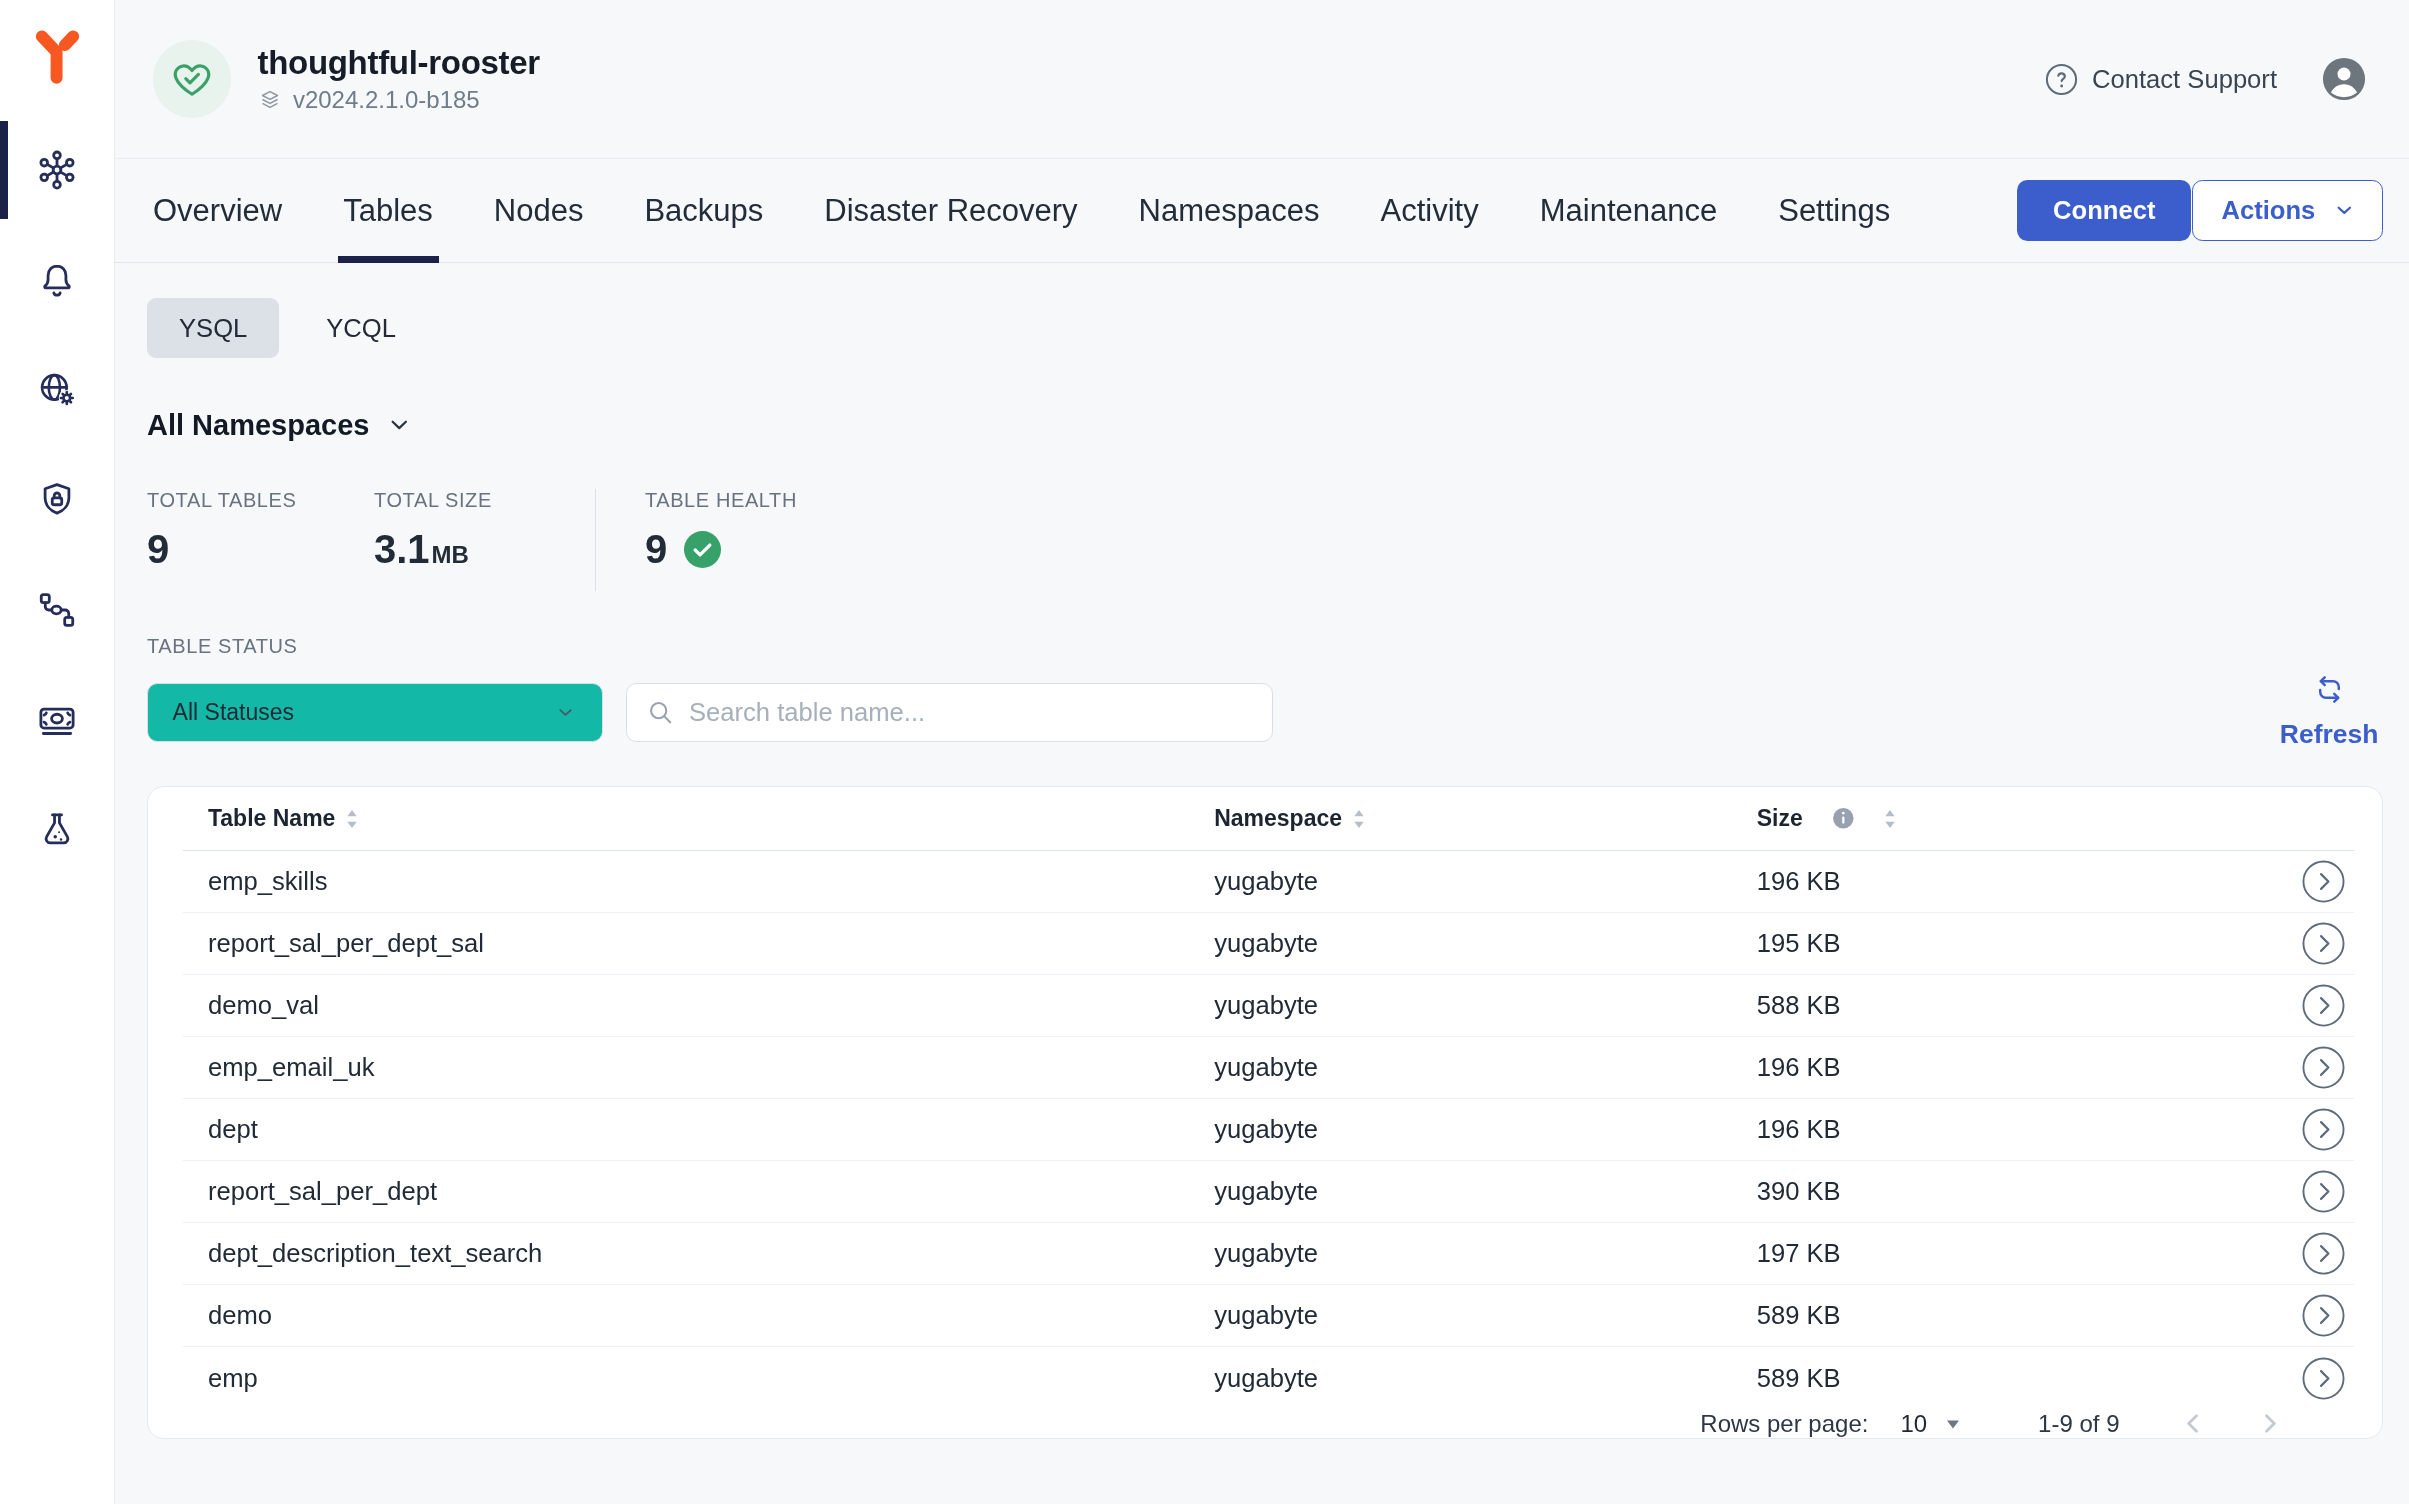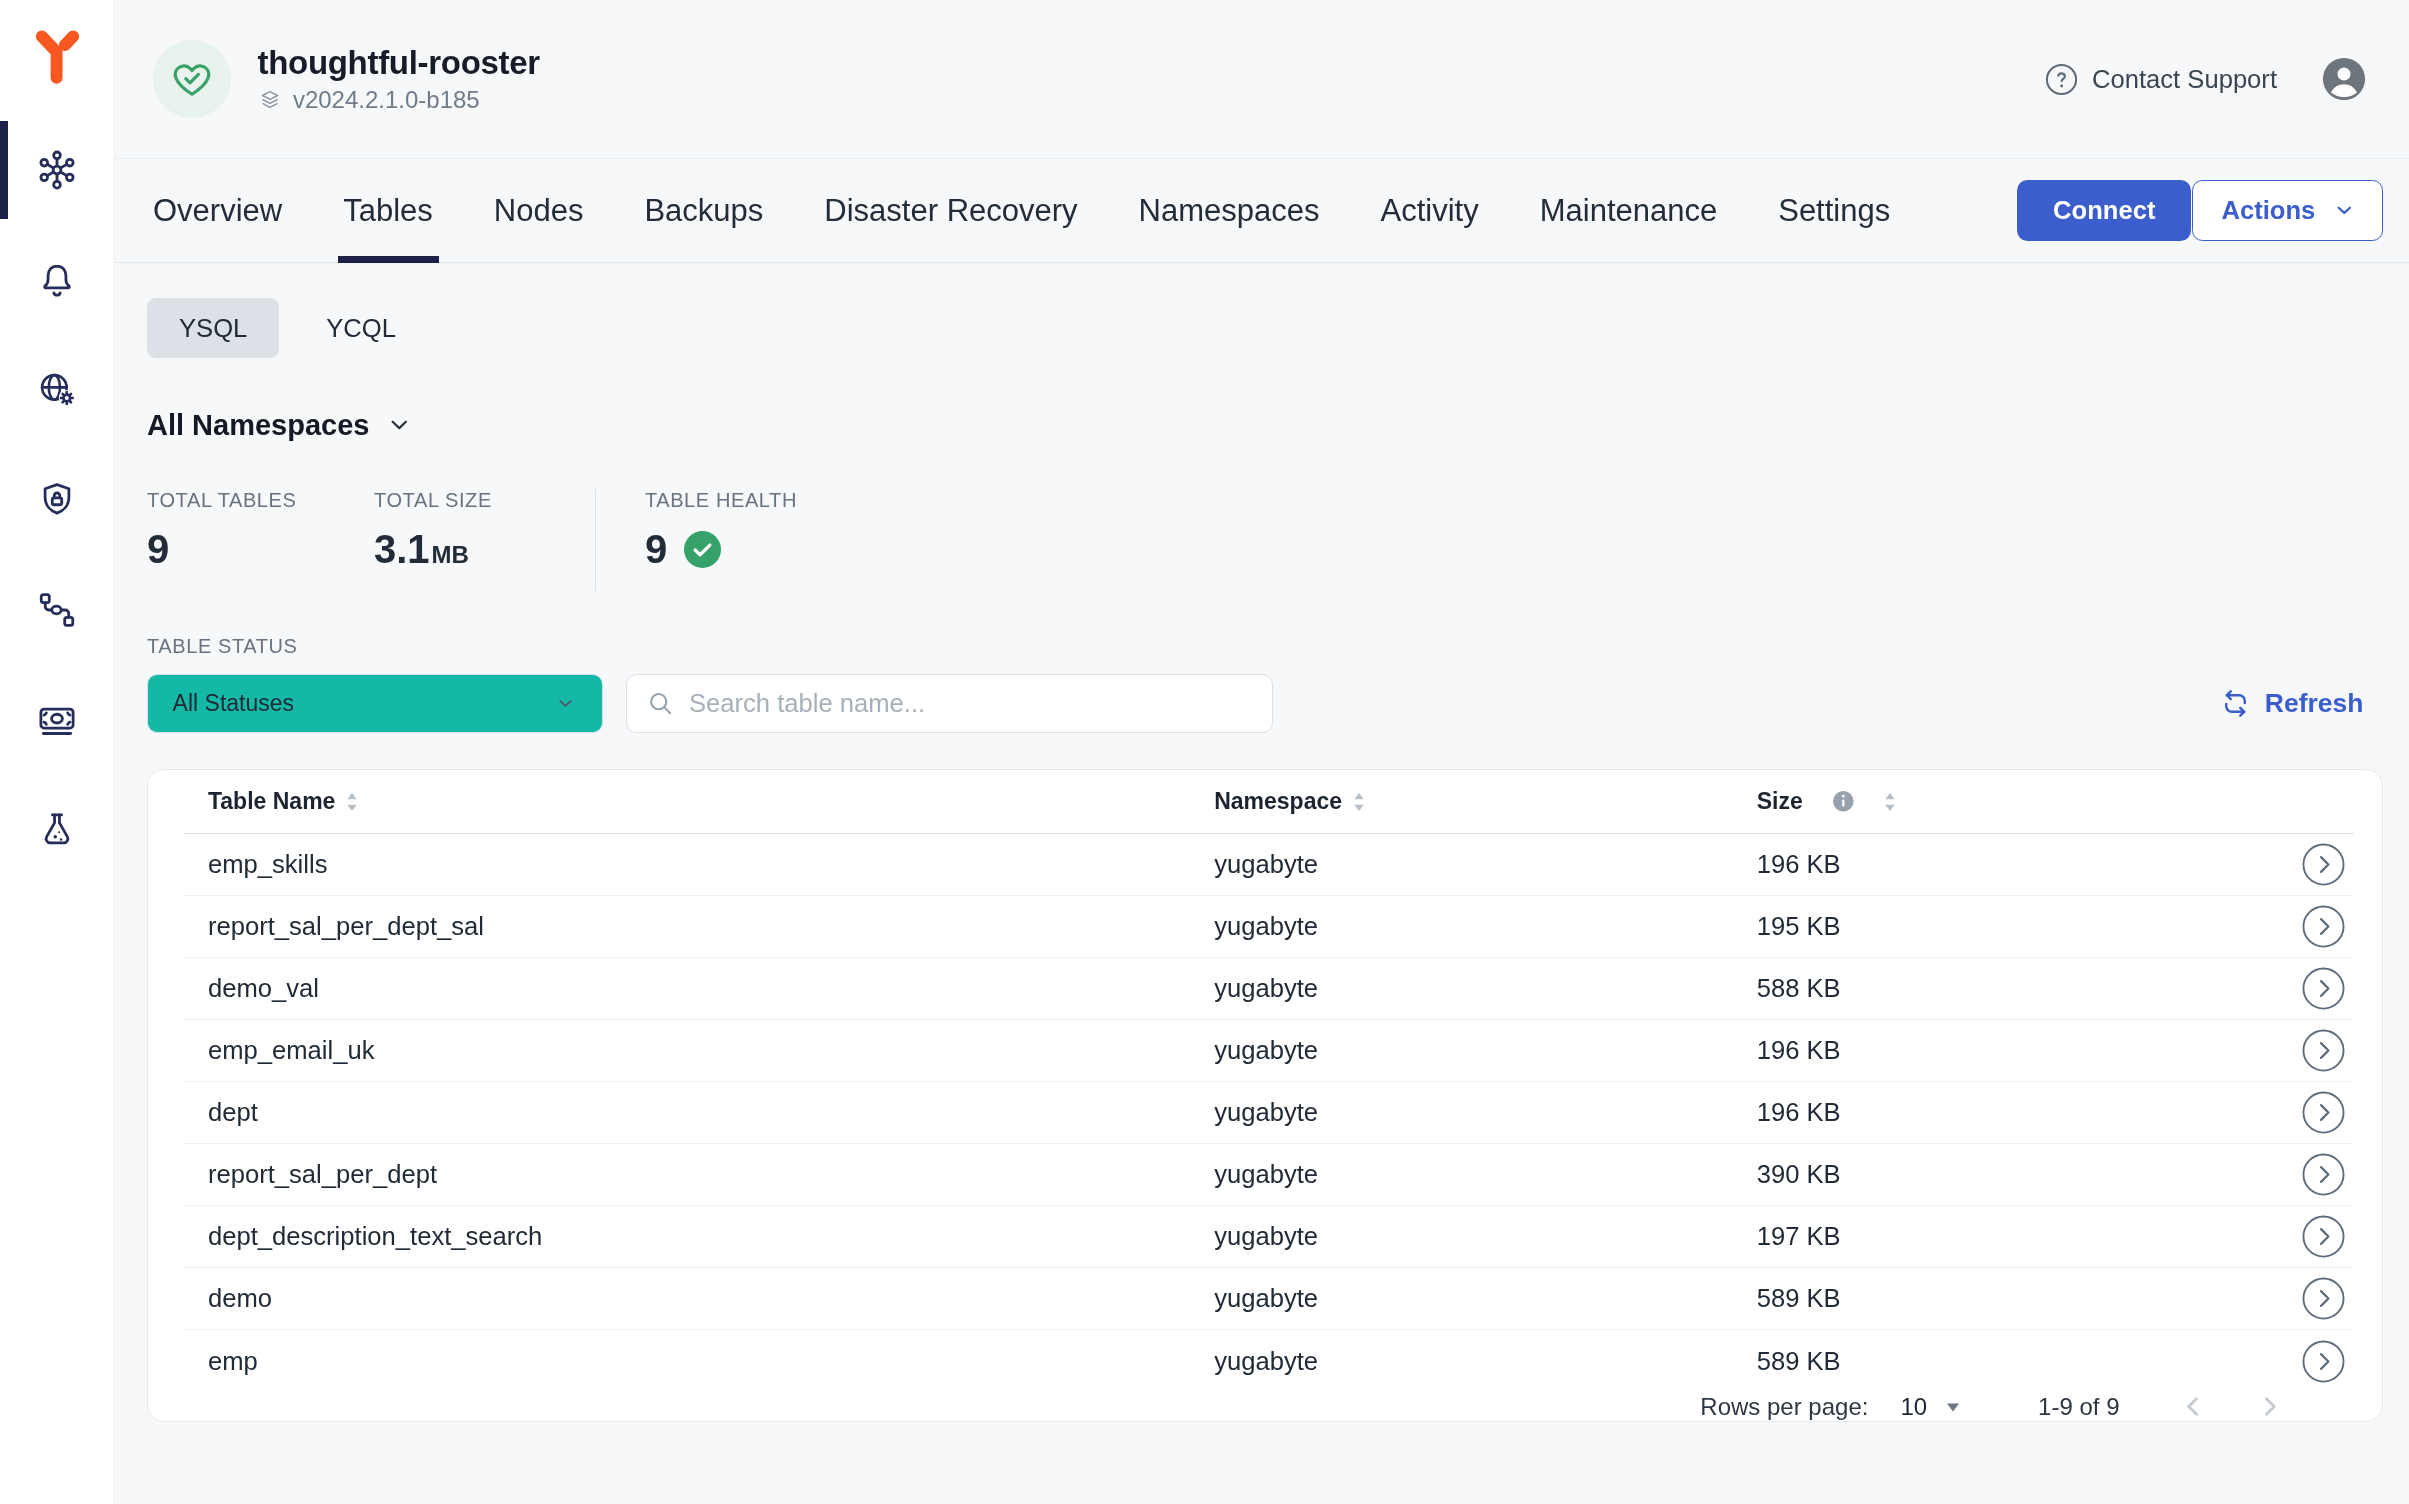--- a/index.html
+++ b/index.html
@@ -72,21 +72,21 @@
   .check-badge{width:39px;height:39px;margin-left:16px;display:flex;align-self:center;}
 
   .status-label{margin-top:44px;font-size:20px;font-weight:500;color:var(--gray-label);letter-spacing:0.6px;}
   .filter-row{margin-top:16px;display:flex;align-items:center;}
   .select{width:456px;height:59px;border:1.9px solid #d9dfe5;border-radius:10.4px;background:#14b8a6;display:flex;align-items:center;justify-content:space-between;padding:0 24.6px;font-size:23px;color:#1f2834;cursor:pointer;}
   .select svg{width:23px;height:23px;color:#4a5562;}
   .search{margin-left:23px;width:647px;height:59px;border:1.9px solid #d9dfe5;border-radius:10.4px;background:#fff;display:flex;align-items:center;padding:0 19px;gap:14px;}
   .search svg{width:29px;height:29px;flex-shrink:0;}
   .search input{border:none;outline:none;flex:1;font-size:25.6px;font-family:inherit;color:#1f2834;background:transparent;padding:0;}
   .search input::placeholder{color:#a6b0ba;}
-  .refresh{margin-left:auto;display:flex;align-items:center;gap:14px;color:var(--primary-blue);font-size:26.5px;font-weight:700;cursor:pointer;margin-right:19px;}
+  .refresh{margin-left:auto;display:flex;align-items:center;gap:14px;color:var(--primary-blue);font-size:26.5px;font-weight:700;cursor:pointer;margin-right:4px;flex-direction:column;}
   .refresh svg{width:31px;height:31px;}
 
   
   .card{margin-top:36px;background:#fff;border:1.4px solid var(--border);border-radius:17px;height:653px;display:flex;flex-direction:column;padding-left:24px;}
   .thead{display:flex;align-items:center;height:68px;margin:0 28px 0 11.4px;border-bottom:0.9px solid #dee3e9;}
   .thead .cell{font-size:23px;font-weight:700;color:var(--ink);display:flex;align-items:center;gap:9.5px;}
   .trow{display:flex;align-items:center;height:62px;margin:0 28px 0 11.4px;border-bottom:0.9px solid #edf0f4;cursor:pointer;}
   .trow:last-child{border-bottom:none;}
   .trow .cell{font-size:25.6px;color:#212b38;}
   .cell{flex-shrink:0;}

